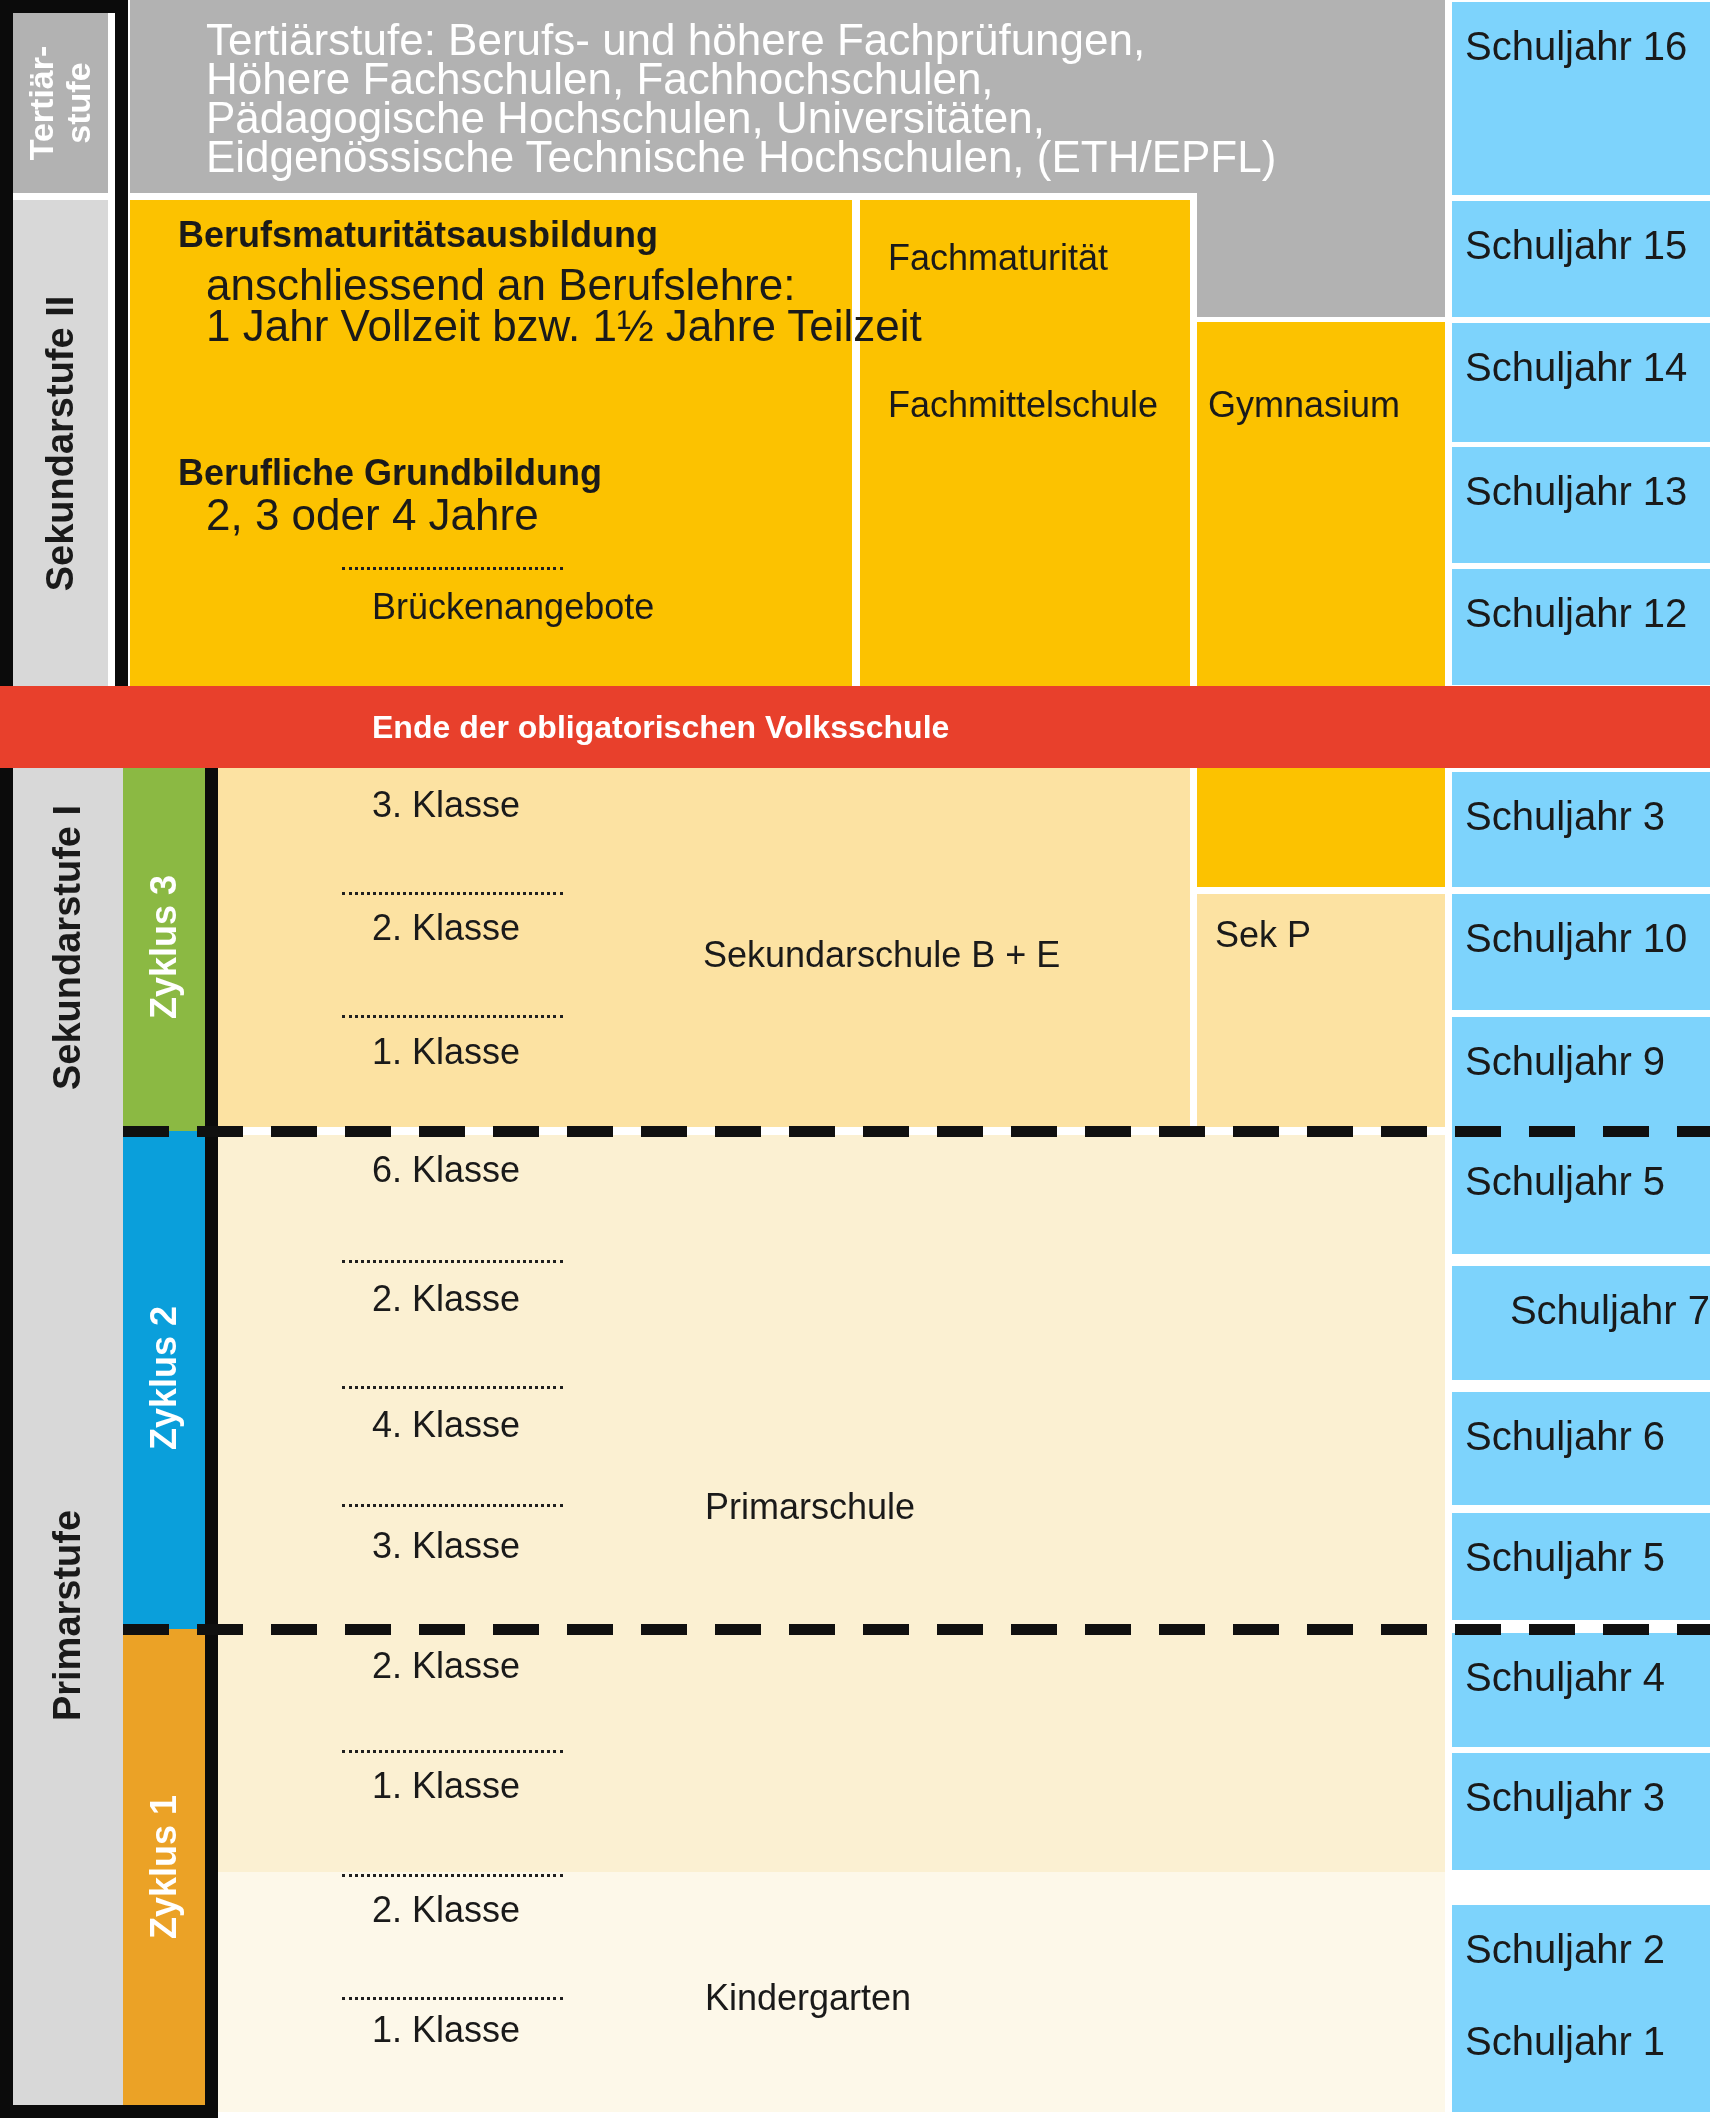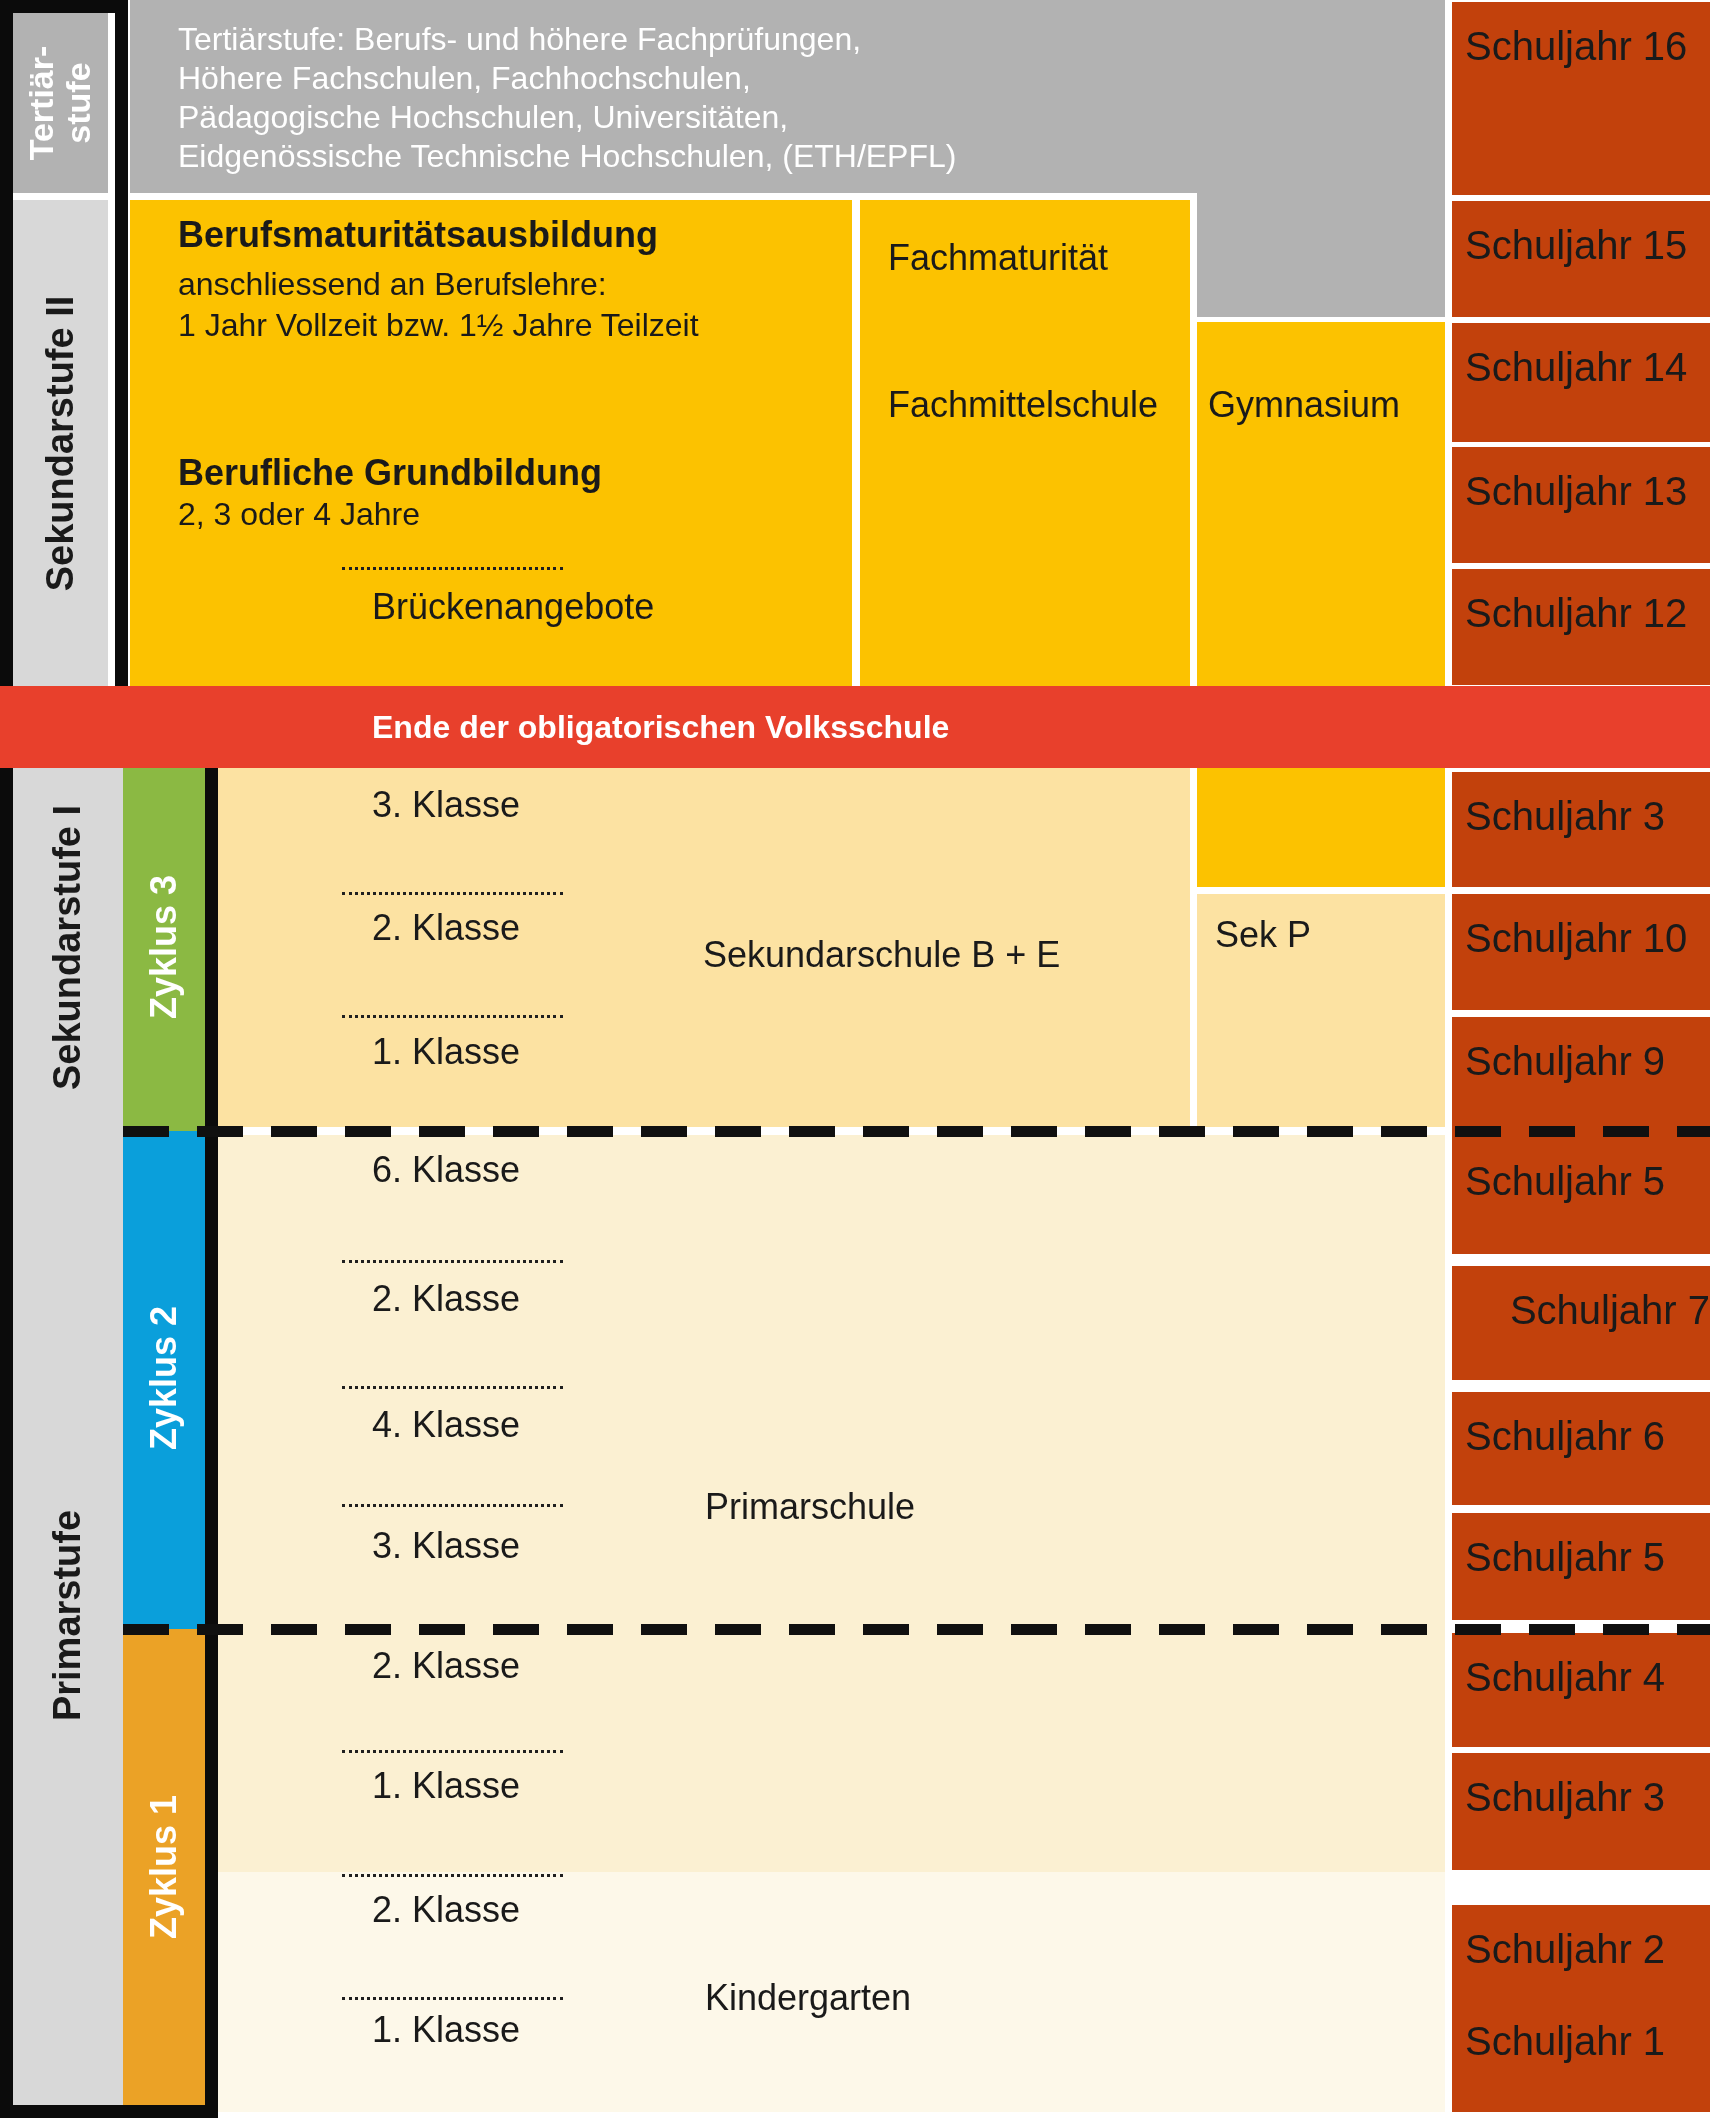--- a/index.html
+++ b/index.html
@@ -10,33 +10,33 @@
   .gray-dark{background:#b2b2b2;}
   .gray-label{background:#d8d8d8;}
   .gold{background:#fcc200;}
   .cream-sek{background:#fce2a2;}
   .cream-primar{background:#fbf0d2;}
   .cream-kg{background:#fdf8e9;}
   .green{background:#8bb943;}
   .blue{background:#0a9fdb;}
   .orange{background:#eba226;}
   .redband{background:#e8402c;}
-  .t32{font-size:32px;line-height:41px;}
+  .t32{font-size:44px;line-height:41px;margin-left:28px;}
   .t36{font-size:36px;line-height:44px;}
   .t40{font-size:32px;line-height:48px;}
   .bold{font-weight:bold;}
   .white{color:#ffffff;}
   .nowrap{white-space:nowrap;}
   .vwrap{display:flex;align-items:center;justify-content:center;}
   .vtext{transform:rotate(-90deg);white-space:nowrap;}
   .vtext2{transform:rotate(-90deg);white-space:nowrap;text-align:center;line-height:37px;}
   .dotline{height:0;border-top:3px dotted #1f1f1f;width:221px;left:342px;}
   .dashline{height:11px;left:123px;width:1587px;z-index:30;
     background-image:repeating-linear-gradient(90deg,#101010 0px,#101010 46px,rgba(0,0,0,0) 46px,rgba(0,0,0,0) 74px);}
-  .sjbox{left:1452px;width:258px;background:#c2410c;}
+  .sjbox{left:1452px;width:258px;background:#7dd3fc;}
   .sjtext{padding:22px 0 0 13px;font-size:40px;line-height:44px;}
   .klasse{left:372px;}
 </style>
 </head>
 <body>
 
 <div class="stage">
 
   <div class="abs black" style="left:0;top:0;width:13px;height:2118px;"></div>
   <div class="abs black" style="left:0;top:0;width:128px;height:13px;"></div>

